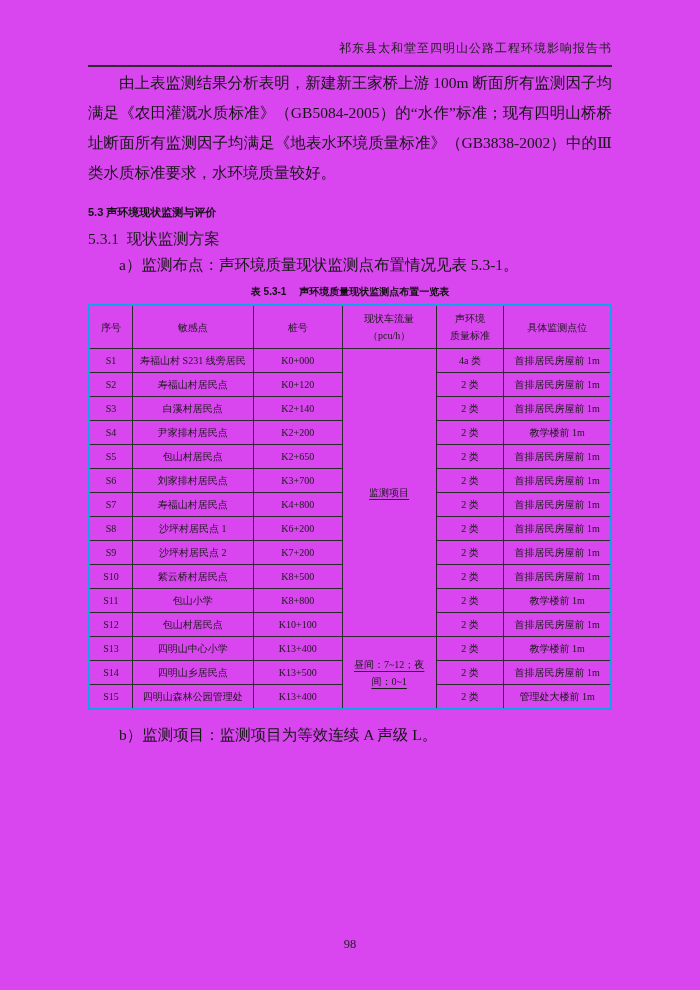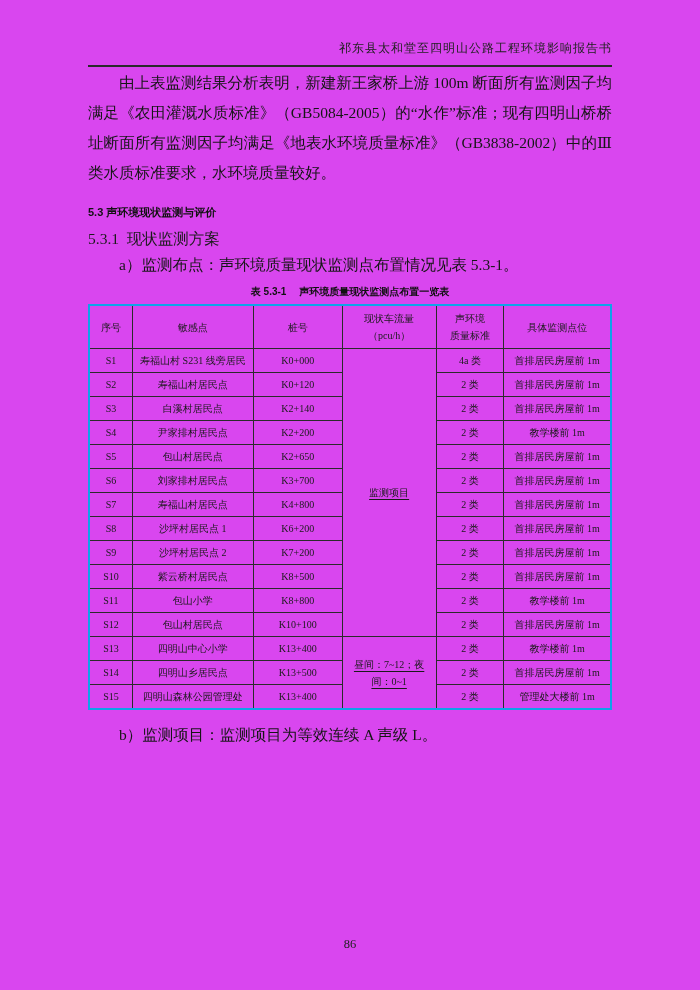--- a/index.html
+++ b/index.html
@@ -246,14 +246,14 @@
             <td>2 类</td>
             <td>管理处大楼前 1m</td>
           </tr>
         </tbody>
     </table>
 
     <p class="para para-b"><span>b）监测项目：监测项目为等效连续 A 声级 L</span><span>。</span></p>
 
   </div>
 
-  <div class="page-number">86</div>
+  <div class="page-number">98</div>
 </div>
 
 </body></html>

